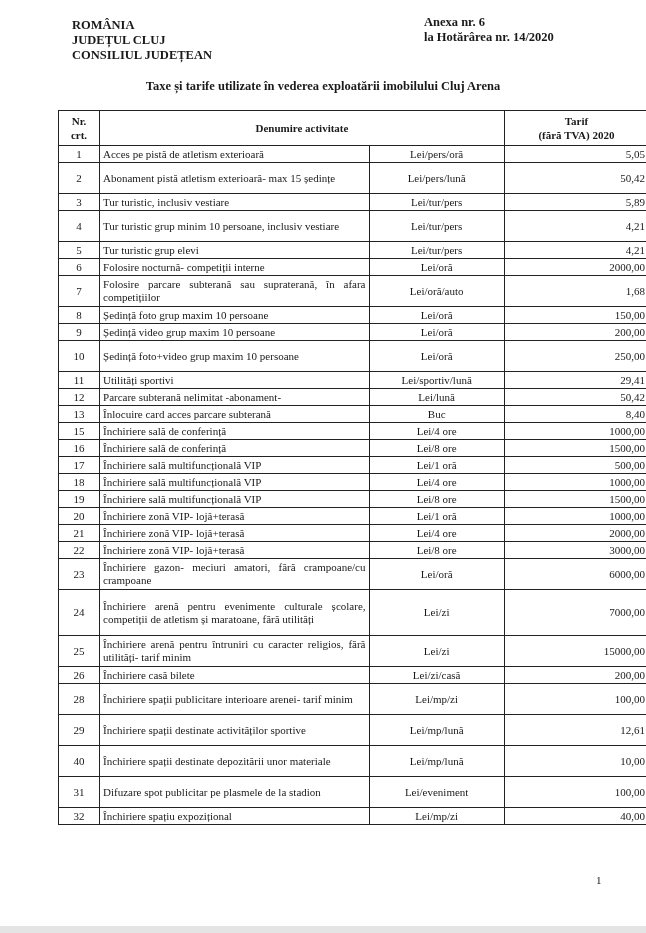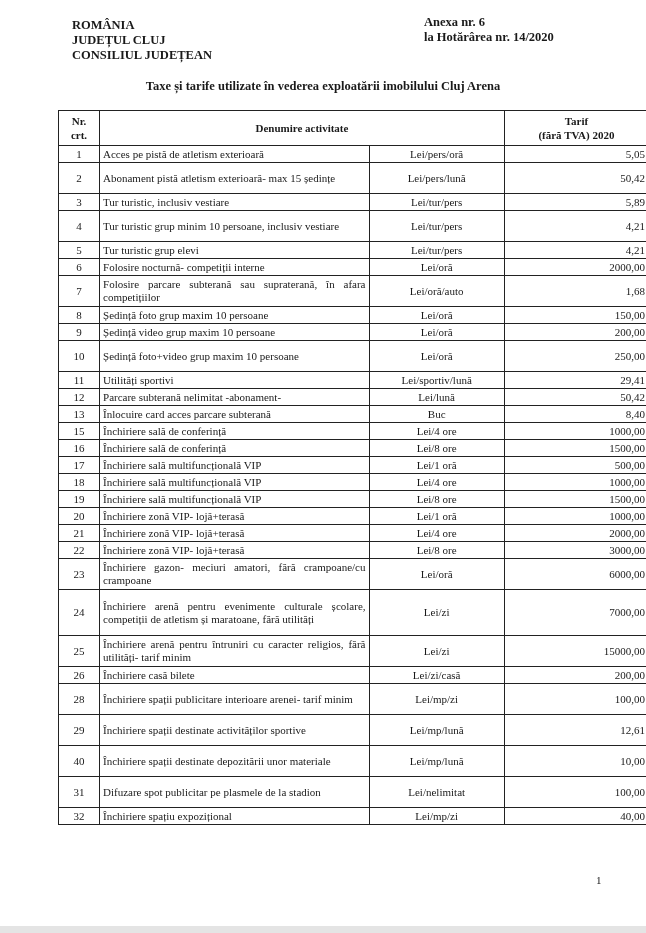--- a/index.html
+++ b/index.html
@@ -245,21 +245,21 @@
       </tr>
       <tr class="h2">
         <td class="nr">40</td>
         <td class="act">Închiriere spații destinate depozitării unor materiale</td>
         <td class="unit">Lei/mp/lună</td>
         <td class="val">10,00</td>
       </tr>
       <tr class="h2">
         <td class="nr">31</td>
         <td class="act">Difuzare spot publicitar pe plasmele de la stadion</td>
-        <td class="unit">Lei/nelimitat</td>
+        <td class="unit">Lei/eveniment</td>
         <td class="val">100,00</td>
       </tr>
       <tr class="h1">
         <td class="nr">32</td>
         <td class="act">Închiriere spațiu expozițional</td>
         <td class="unit">Lei/mp/zi</td>
         <td class="val">40,00</td>
       </tr>
     </tbody>
 </table>

